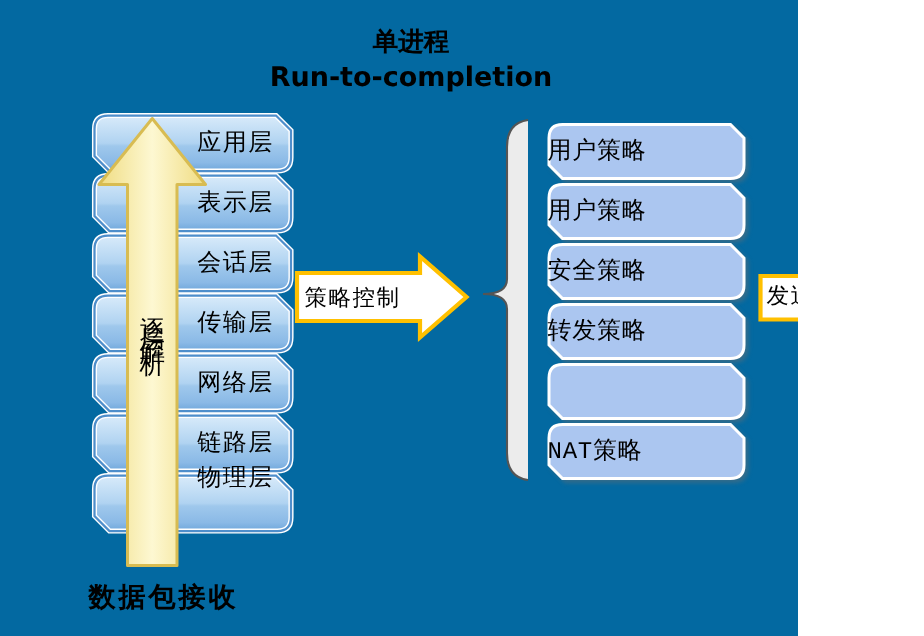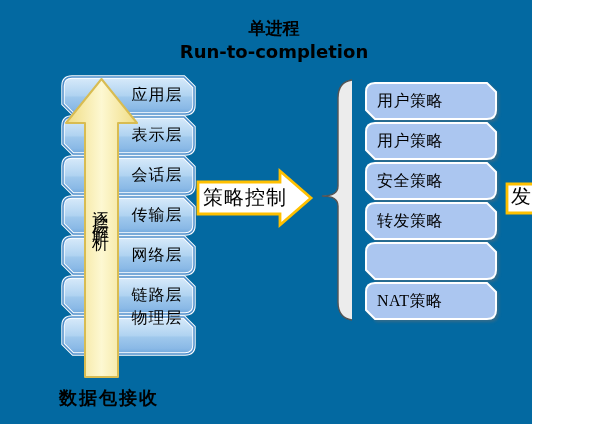--- a/index.html
+++ b/index.html
@@ -30,32 +30,32 @@
   }
   .title-line1{font-size:17px;}
   .title-line2{font-size:18px;}
 
   .layer-label{
     left:104px;width:106px;text-align:center;
     font-family:"DejaVu Serif", serif;
     font-size:16px;line-height:20px;letter-spacing:1px;
   }
   .policy-label{
-    left:377px;font-family:Liberation Serif, serif;
+    left:365px;font-family:Liberation Mono, monospace;
     font-size:16px;line-height:20px;letter-spacing:.5px;
   }
   .vert-label{
     left:92px;top:197px;
     writing-mode:vertical-rl;text-orientation:upright;
     font-family:"DejaVu Serif", serif;
     font-size:17px;letter-spacing:8px;line-height:18px;
   }
   .small-label{
-    font-family:Liberation Mono, monospace;
-    font-size:20px;line-height:18px;letter-spacing:1px;
+    font-family:Liberation Serif, serif;
+    font-size:15px;line-height:18px;letter-spacing:1px;
   }
   .bottom-label{
     left:59px;top:386px;
     font-size:18px;font-weight:bold;letter-spacing:2px;
   }
 </style>
 </head>
 <body>
 
 <div class="canvas">

